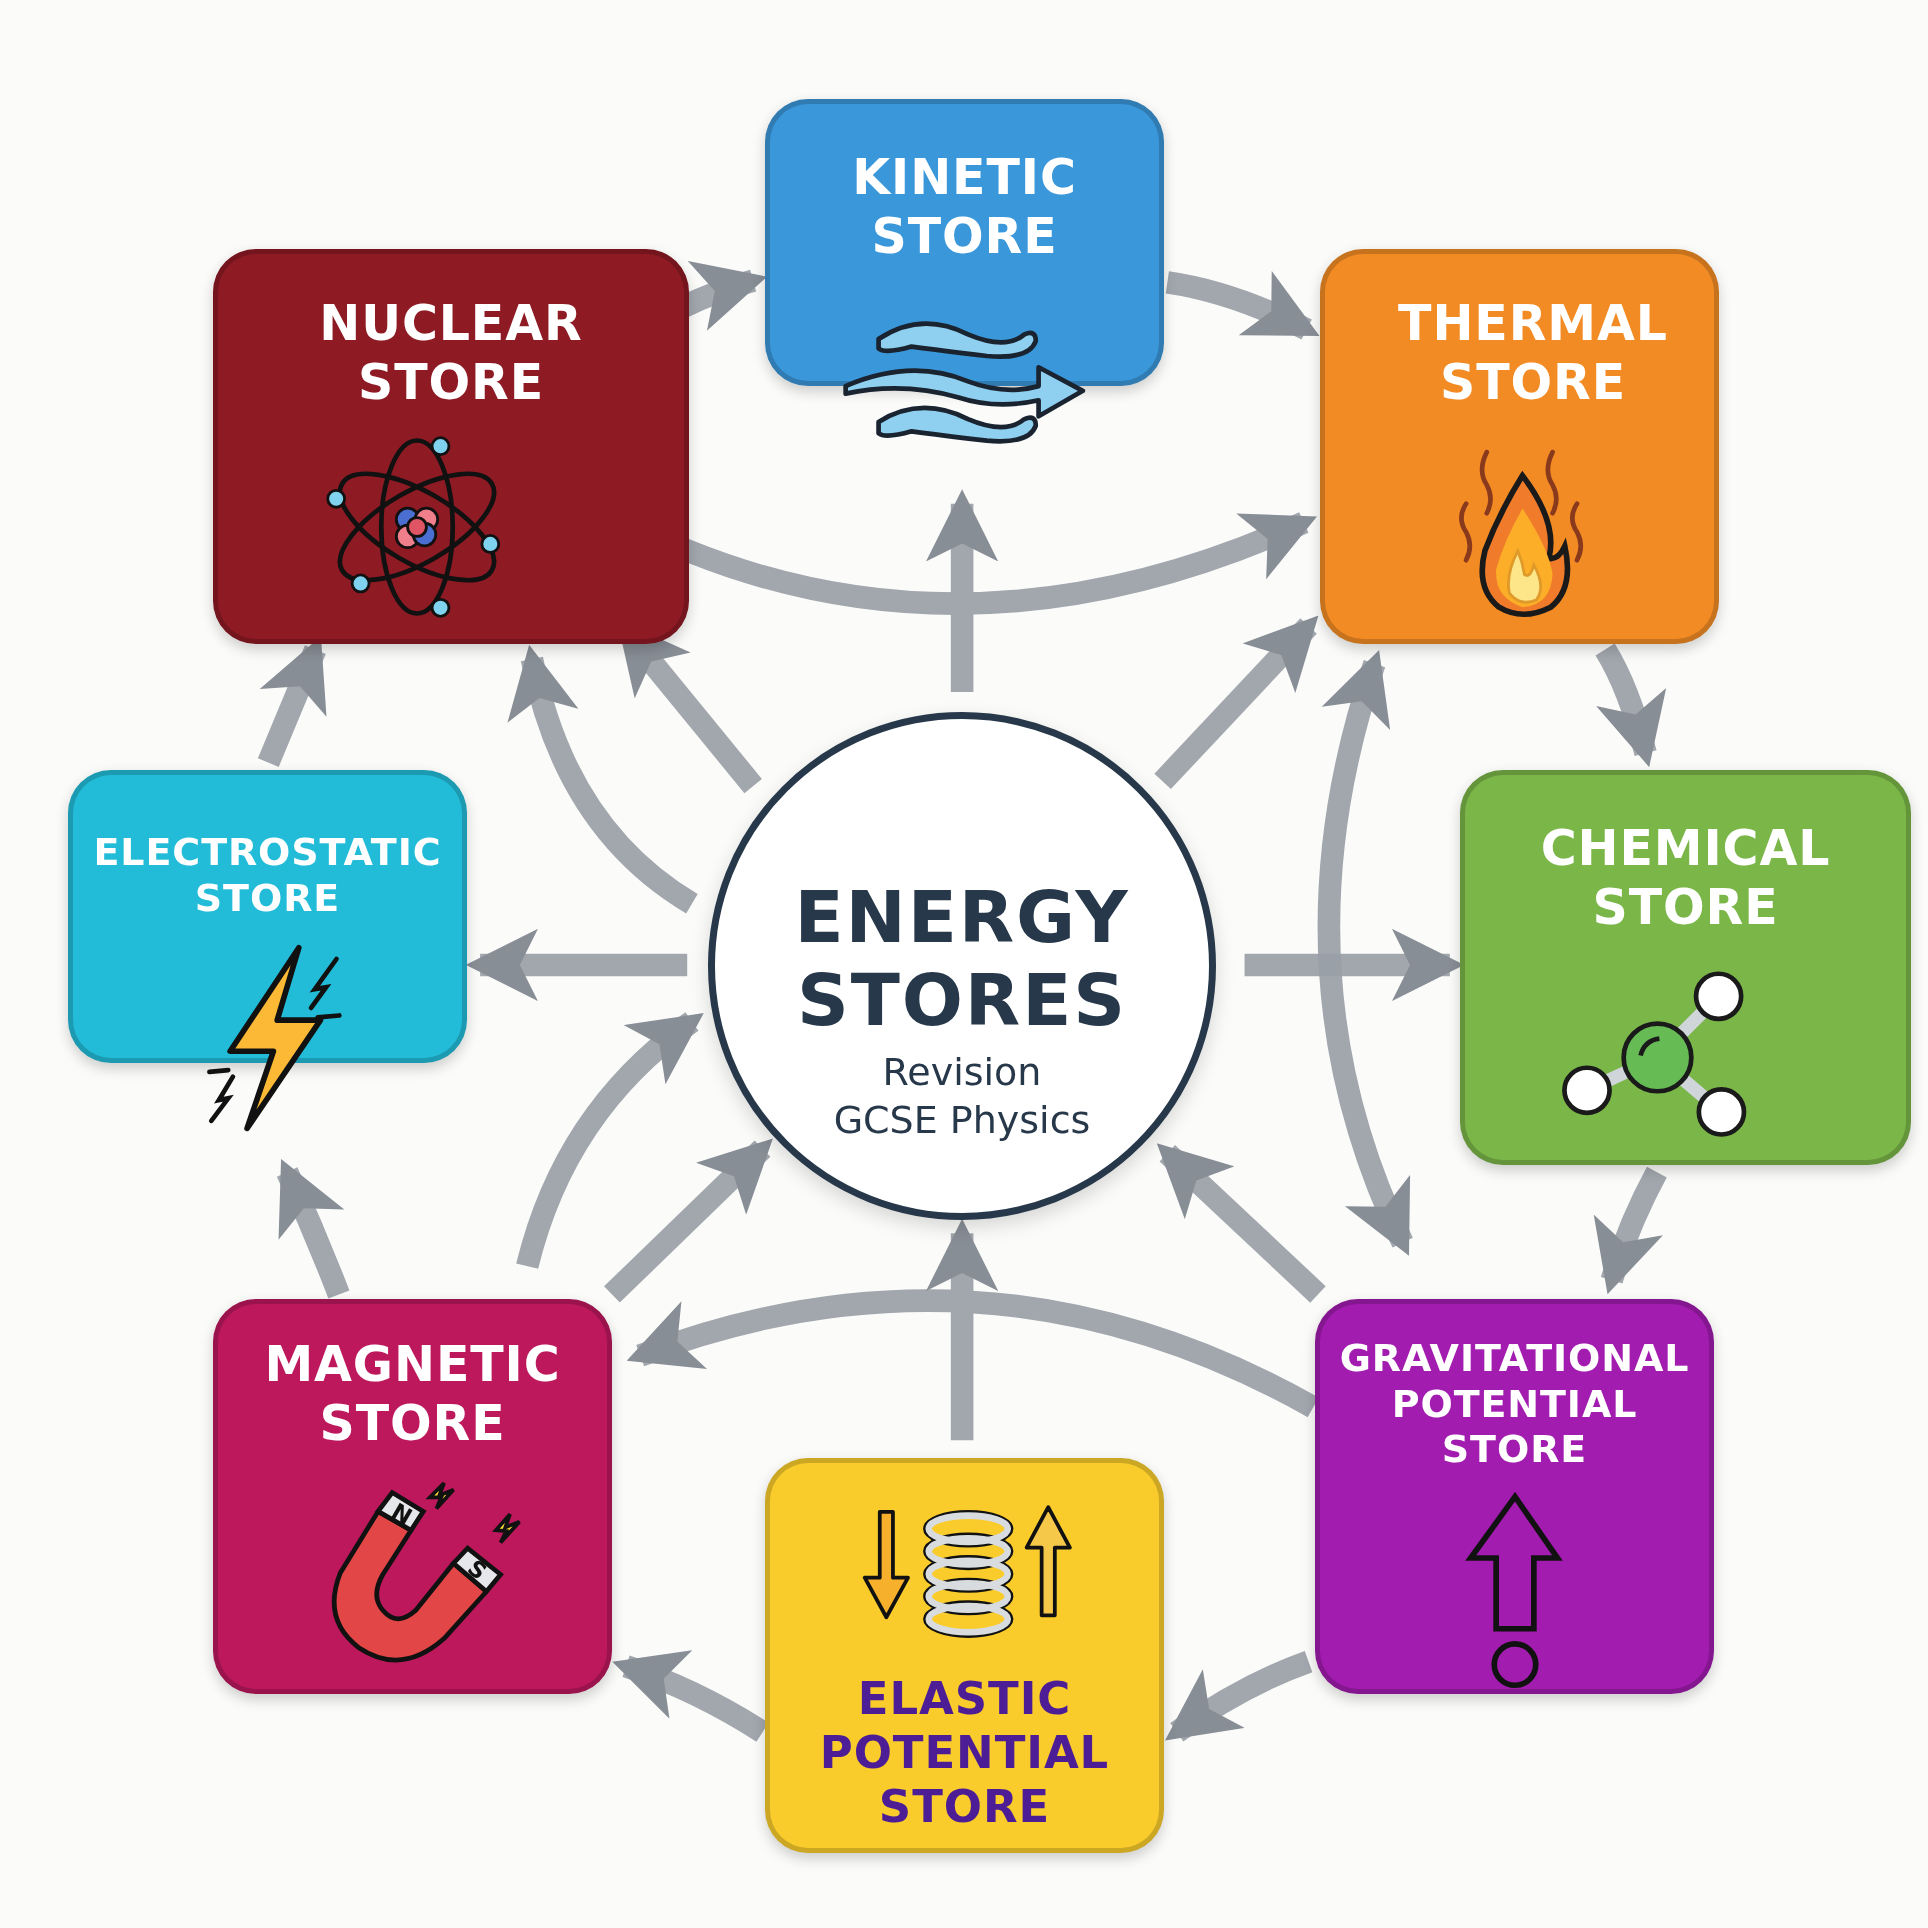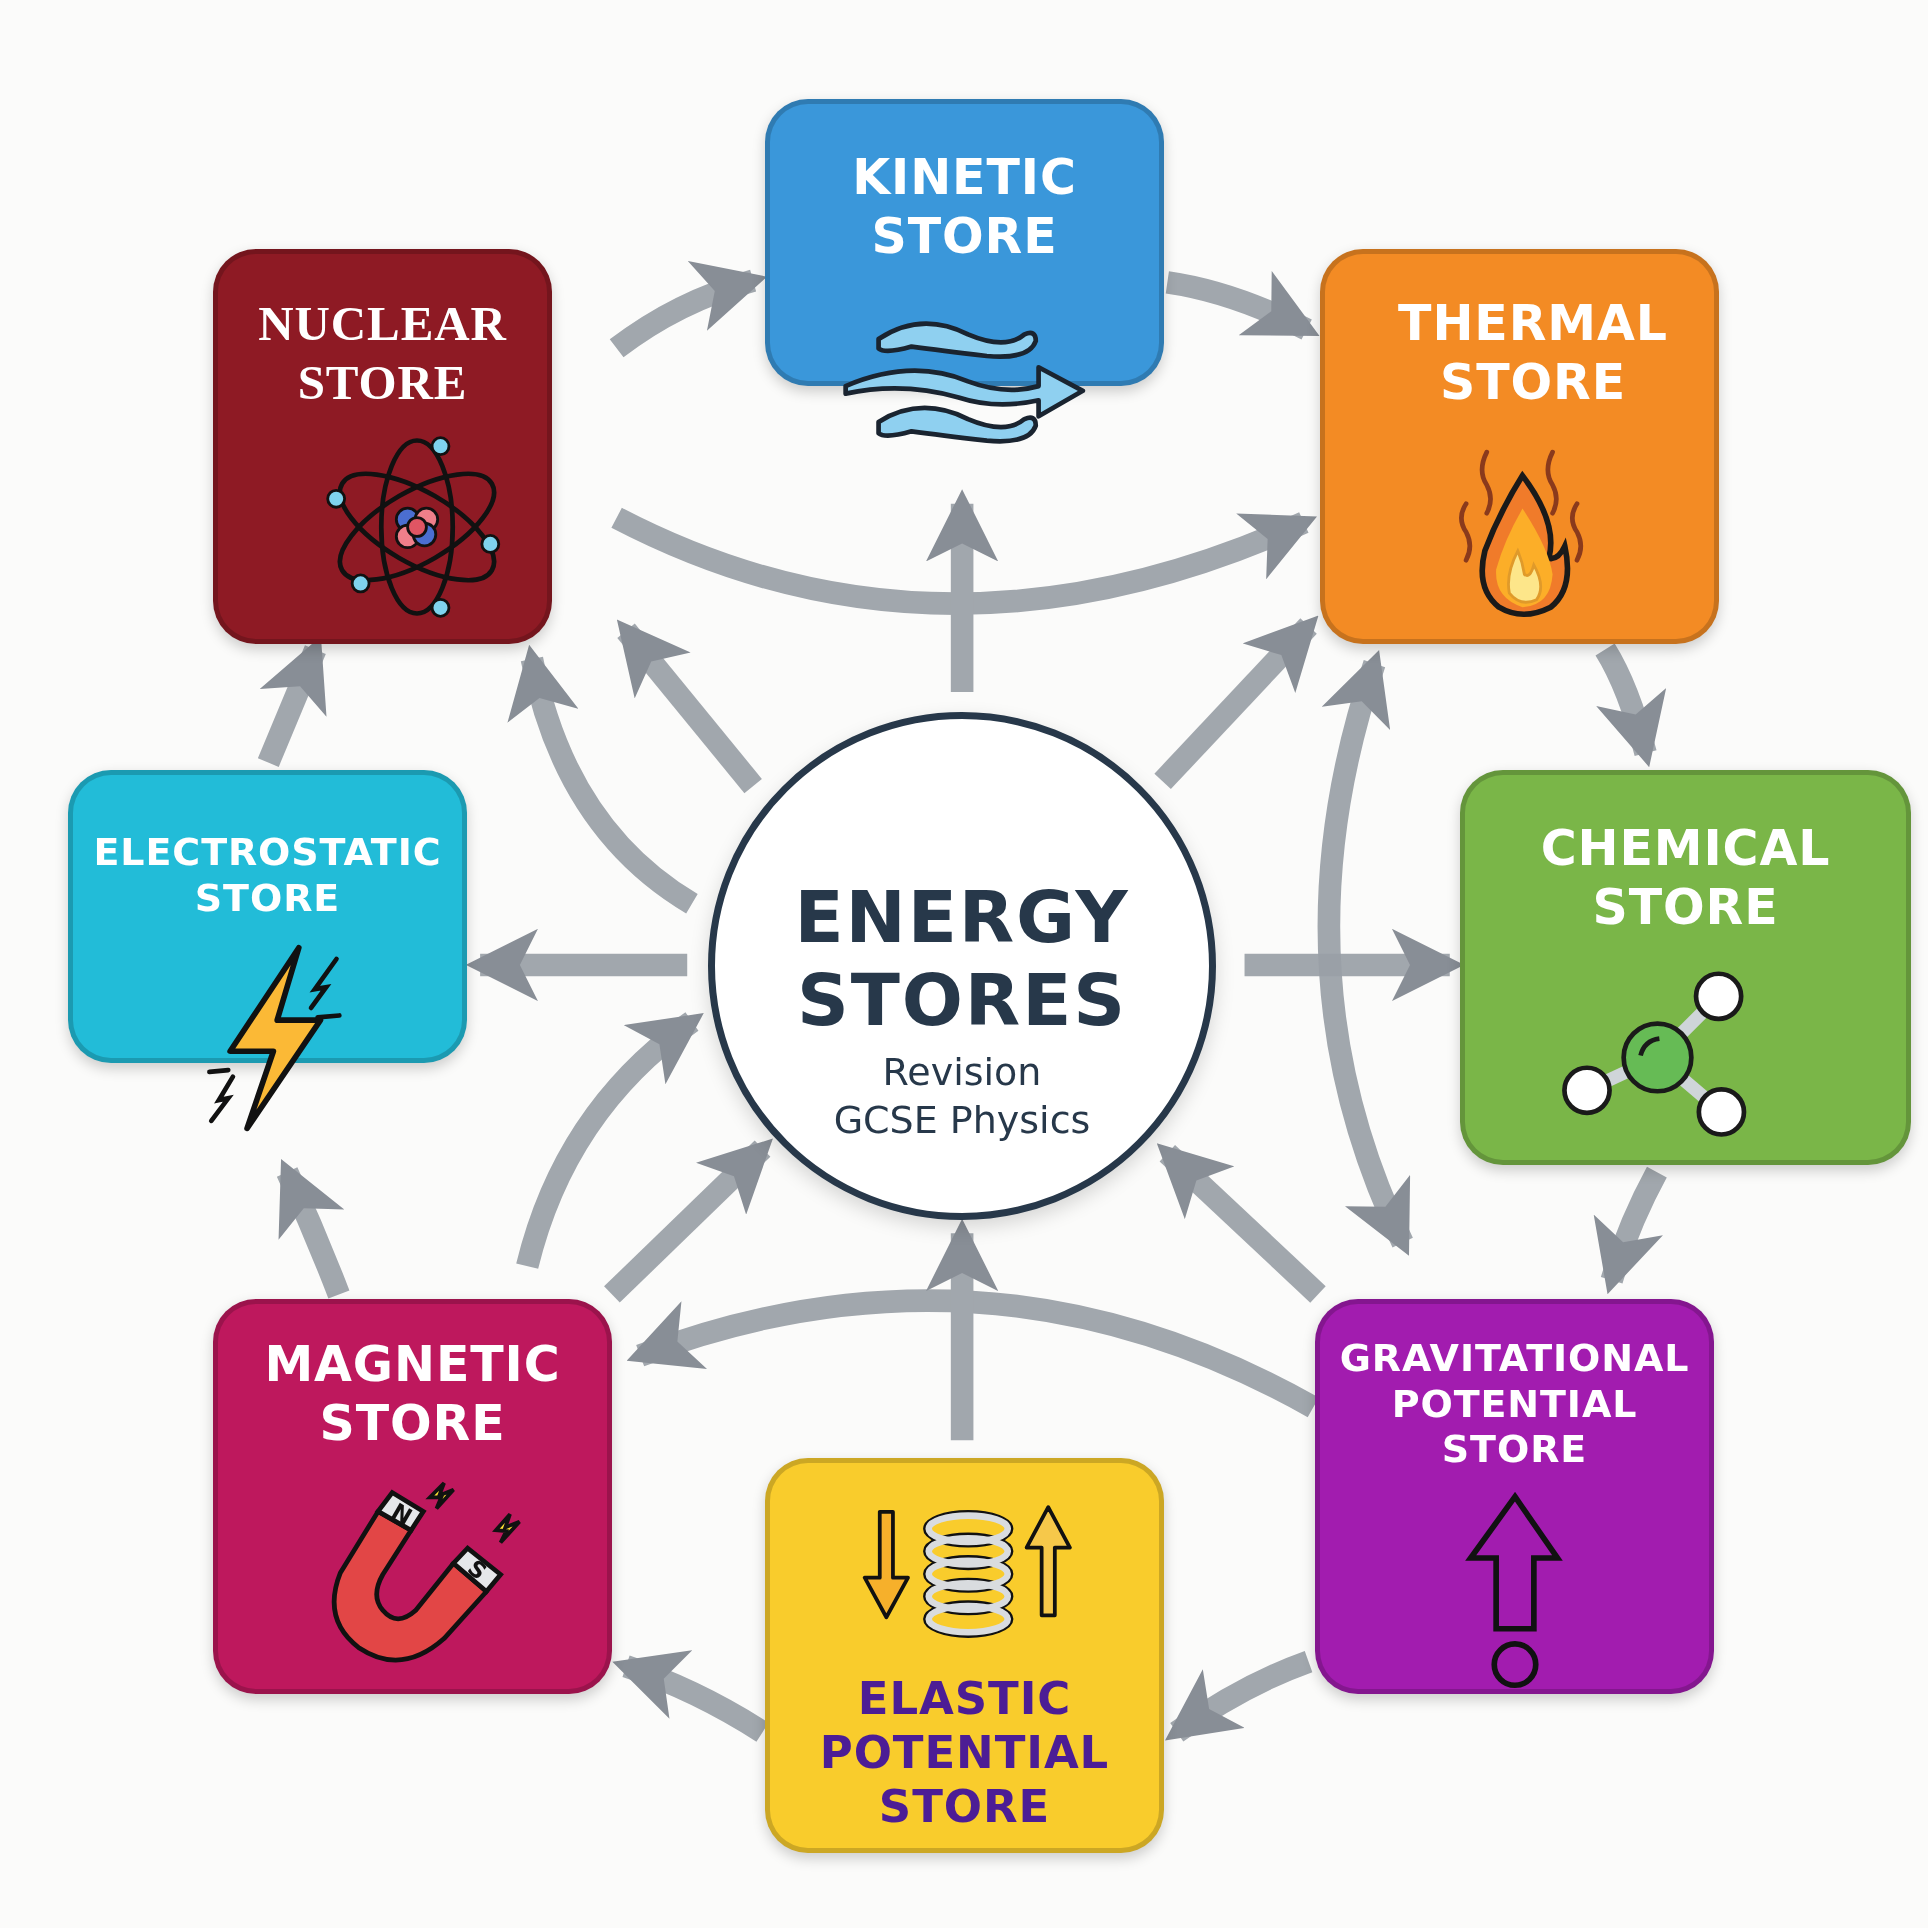--- a/index.html
+++ b/index.html
@@ -192,21 +192,21 @@
     <path d="M105,8 L32,118 L78,118 L50,200 L128,85 L82,85 Z" fill="#fbb936" stroke="#111" stroke-width="6" stroke-linejoin="round"></path>
     <g stroke="#111" stroke-width="5" fill="none" stroke-linecap="round">
       <path d="M145,20 L122,52 L134,50 L118,72"></path>
       <path d="M125,82 L148,80"></path>
       <path d="M10,140 L30,138"></path>
       <path d="M35,145 L20,170 L30,168 L12,192"></path>
     </g>
   </svg>
 </div>
 
-<div class="card" style="left:213px;top:249px;width:339px;height:395px;background:#8e1a24;font-family:Liberation Serif, serif;">
+<div class="card" style="left:213px;top:249px;width:476px;height:395px;background:#8e1a24;">
   <div class="label" style="top:41px;font-size:49px;">
     <span>NUCLEAR</span>
     <span>STORE</span>
   </div>
   <svg class="icon" style="left:105px;top:179px" width="188" height="188" viewBox="0 0 200 200">
     <g fill="none" stroke="#111" stroke-width="5">
       <ellipse cx="100" cy="100" rx="38" ry="92"></ellipse>
       <ellipse cx="100" cy="100" rx="38" ry="92" transform="rotate(60 100 100)"></ellipse>
       <ellipse cx="100" cy="100" rx="38" ry="92" transform="rotate(-60 100 100)"></ellipse>
     </g>

